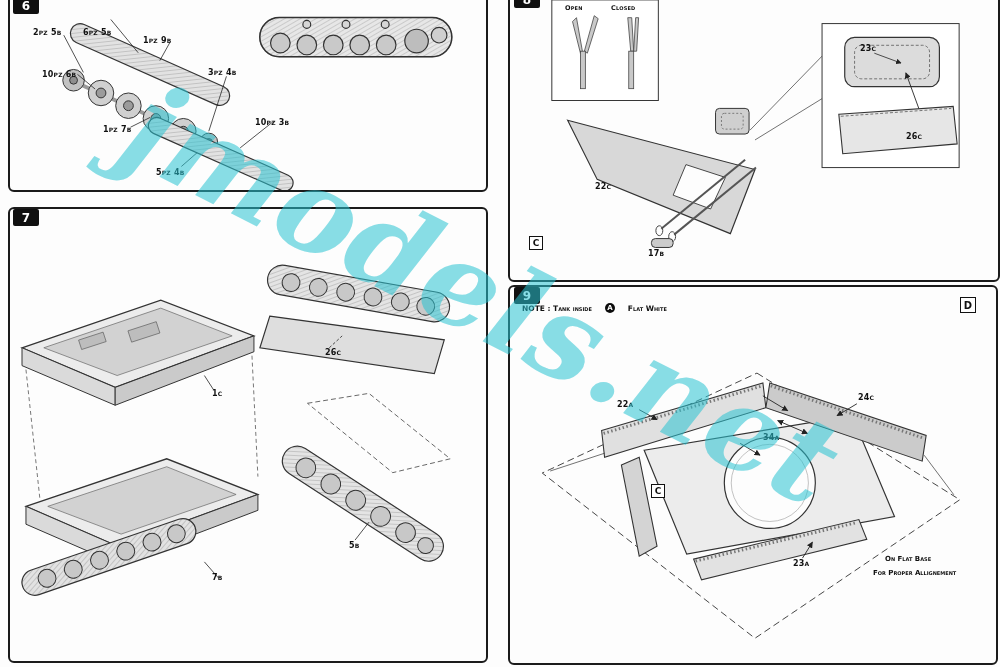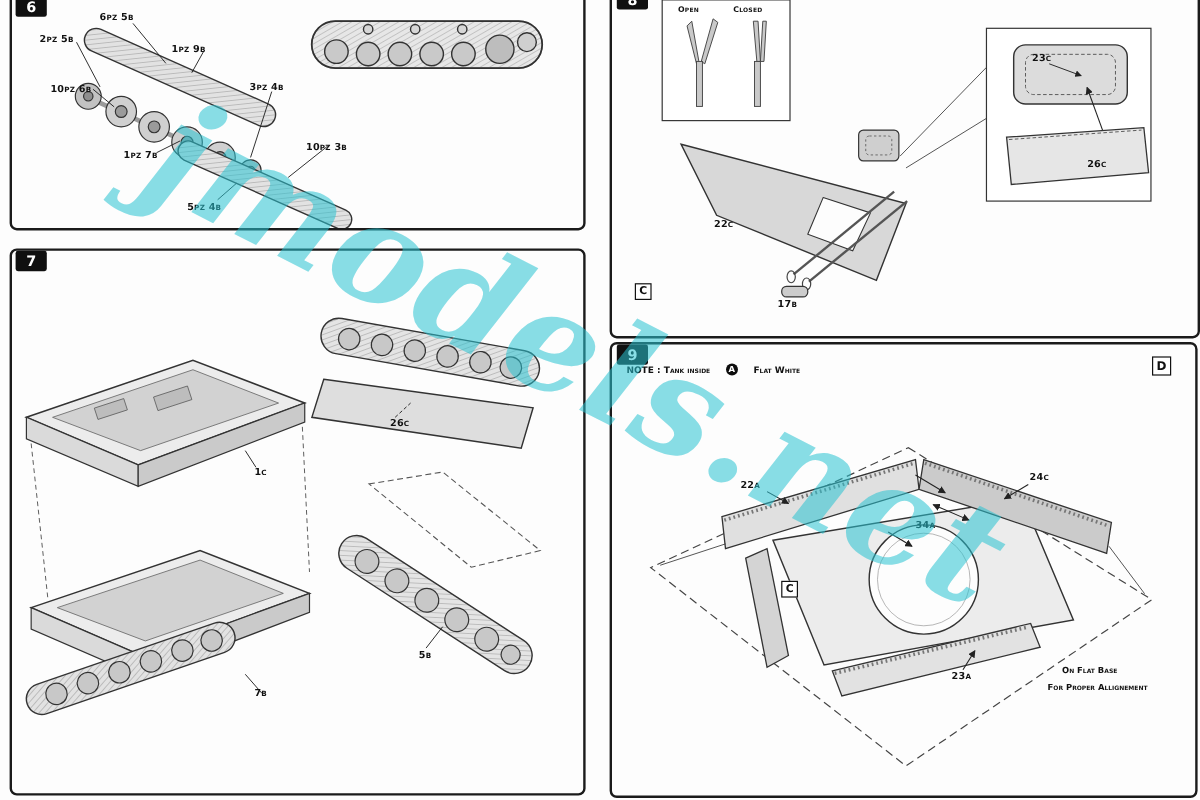--- a/index.html
+++ b/index.html
@@ -254,21 +254,21 @@
         <line x1="418" y1="170" x2="448" y2="210"></line>
       </g>
     </svg>
   </div>
 
   <div class="tab" style="left:13px; top:-3px;">6</div>
   <div class="tab" style="left:13px; top:209px;">7</div>
   <div class="tab" style="left:514px; top:-9px;">8</div>
   <div class="tab" style="left:514px; top:287px;">9</div>
 
-  <span class="plabel" style="left:83px;  top:10px;">6pz 5b</span>
+  <span class="plabel" style="left:83px;  top:28px;">6pz 5b</span>
   <span class="plabel" style="left:33px;  top:28px;">2pz 5b</span>
   <span class="plabel" style="left:143px; top:36px;">1pz 9b</span>
   <span class="plabel" style="left:42px;  top:70px;">10pz 6b</span>
   <span class="plabel" style="left:208px; top:68px;">3pz 4b</span>
   <span class="plabel" style="left:255px; top:118px;text-align:center;">10pz 3b</span>
   <span class="plabel" style="left:103px; top:125px;">1pz 7b</span>
   <span class="plabel" style="left:156px; top:168px;">5pz 4b</span>
 
   <span class="plabel" style="left:325px; top:348px;">26c</span>
   <span class="plabel" style="left:212px; top:389px;">1c</span>

